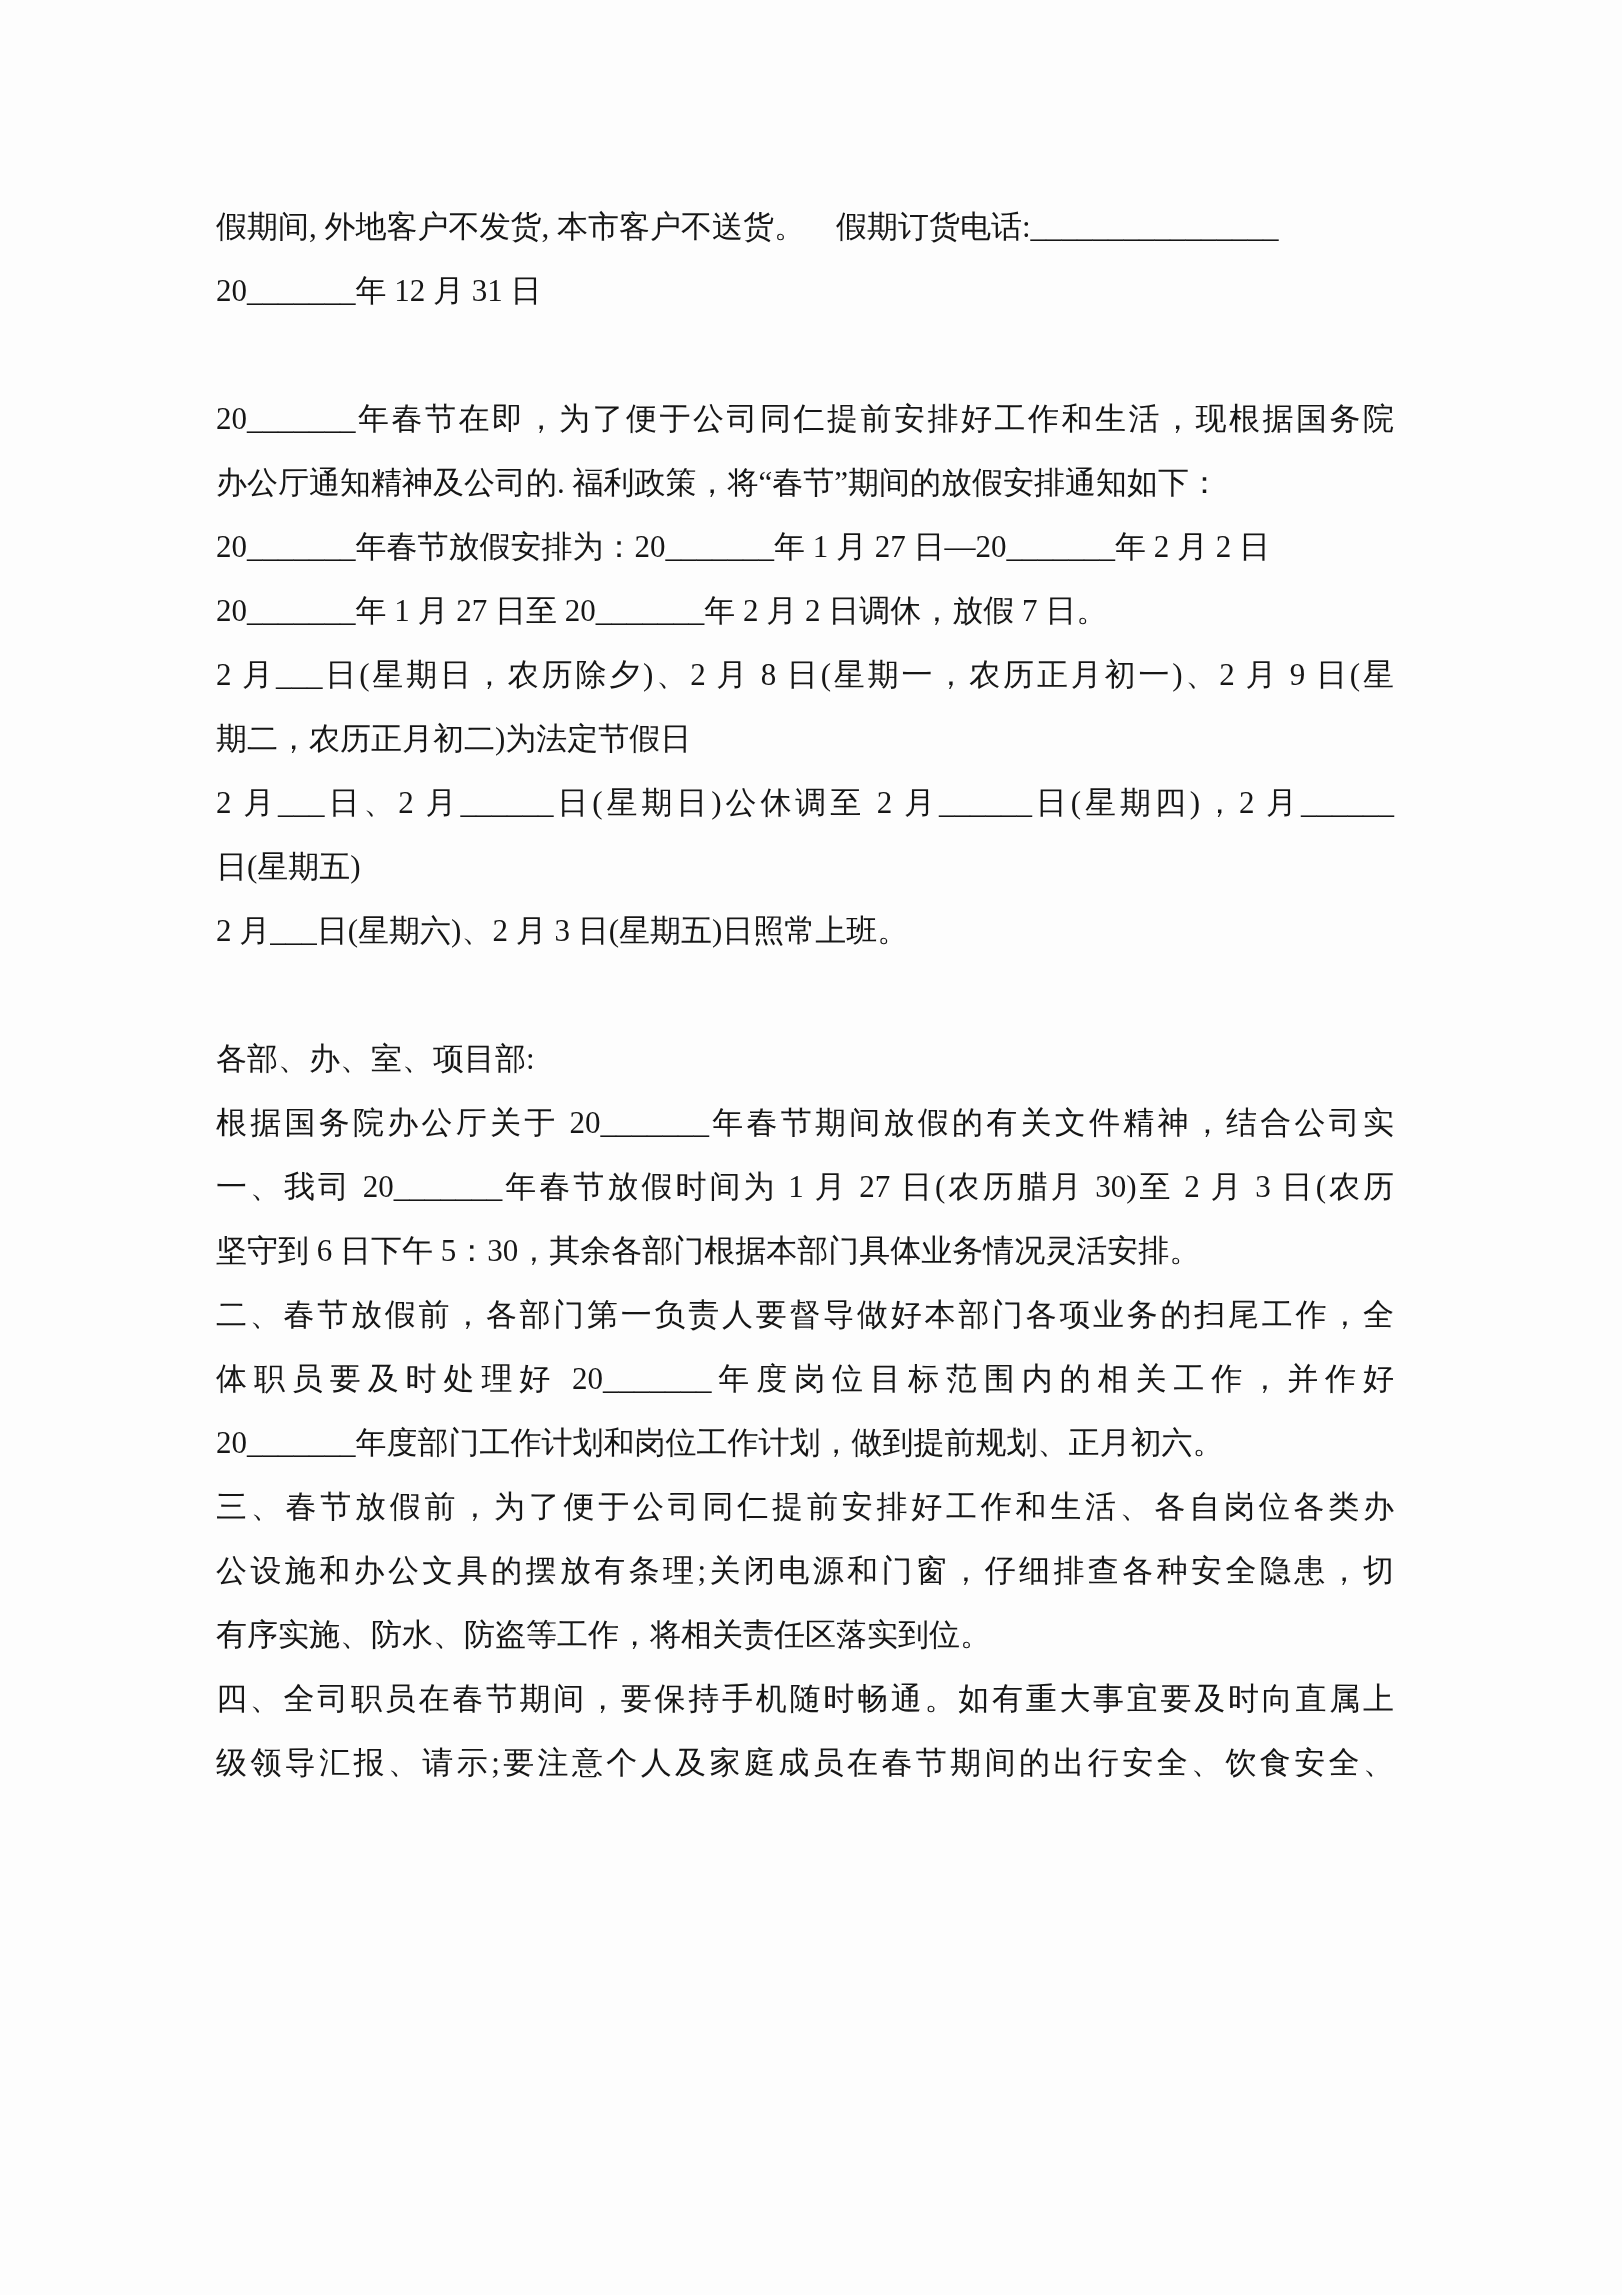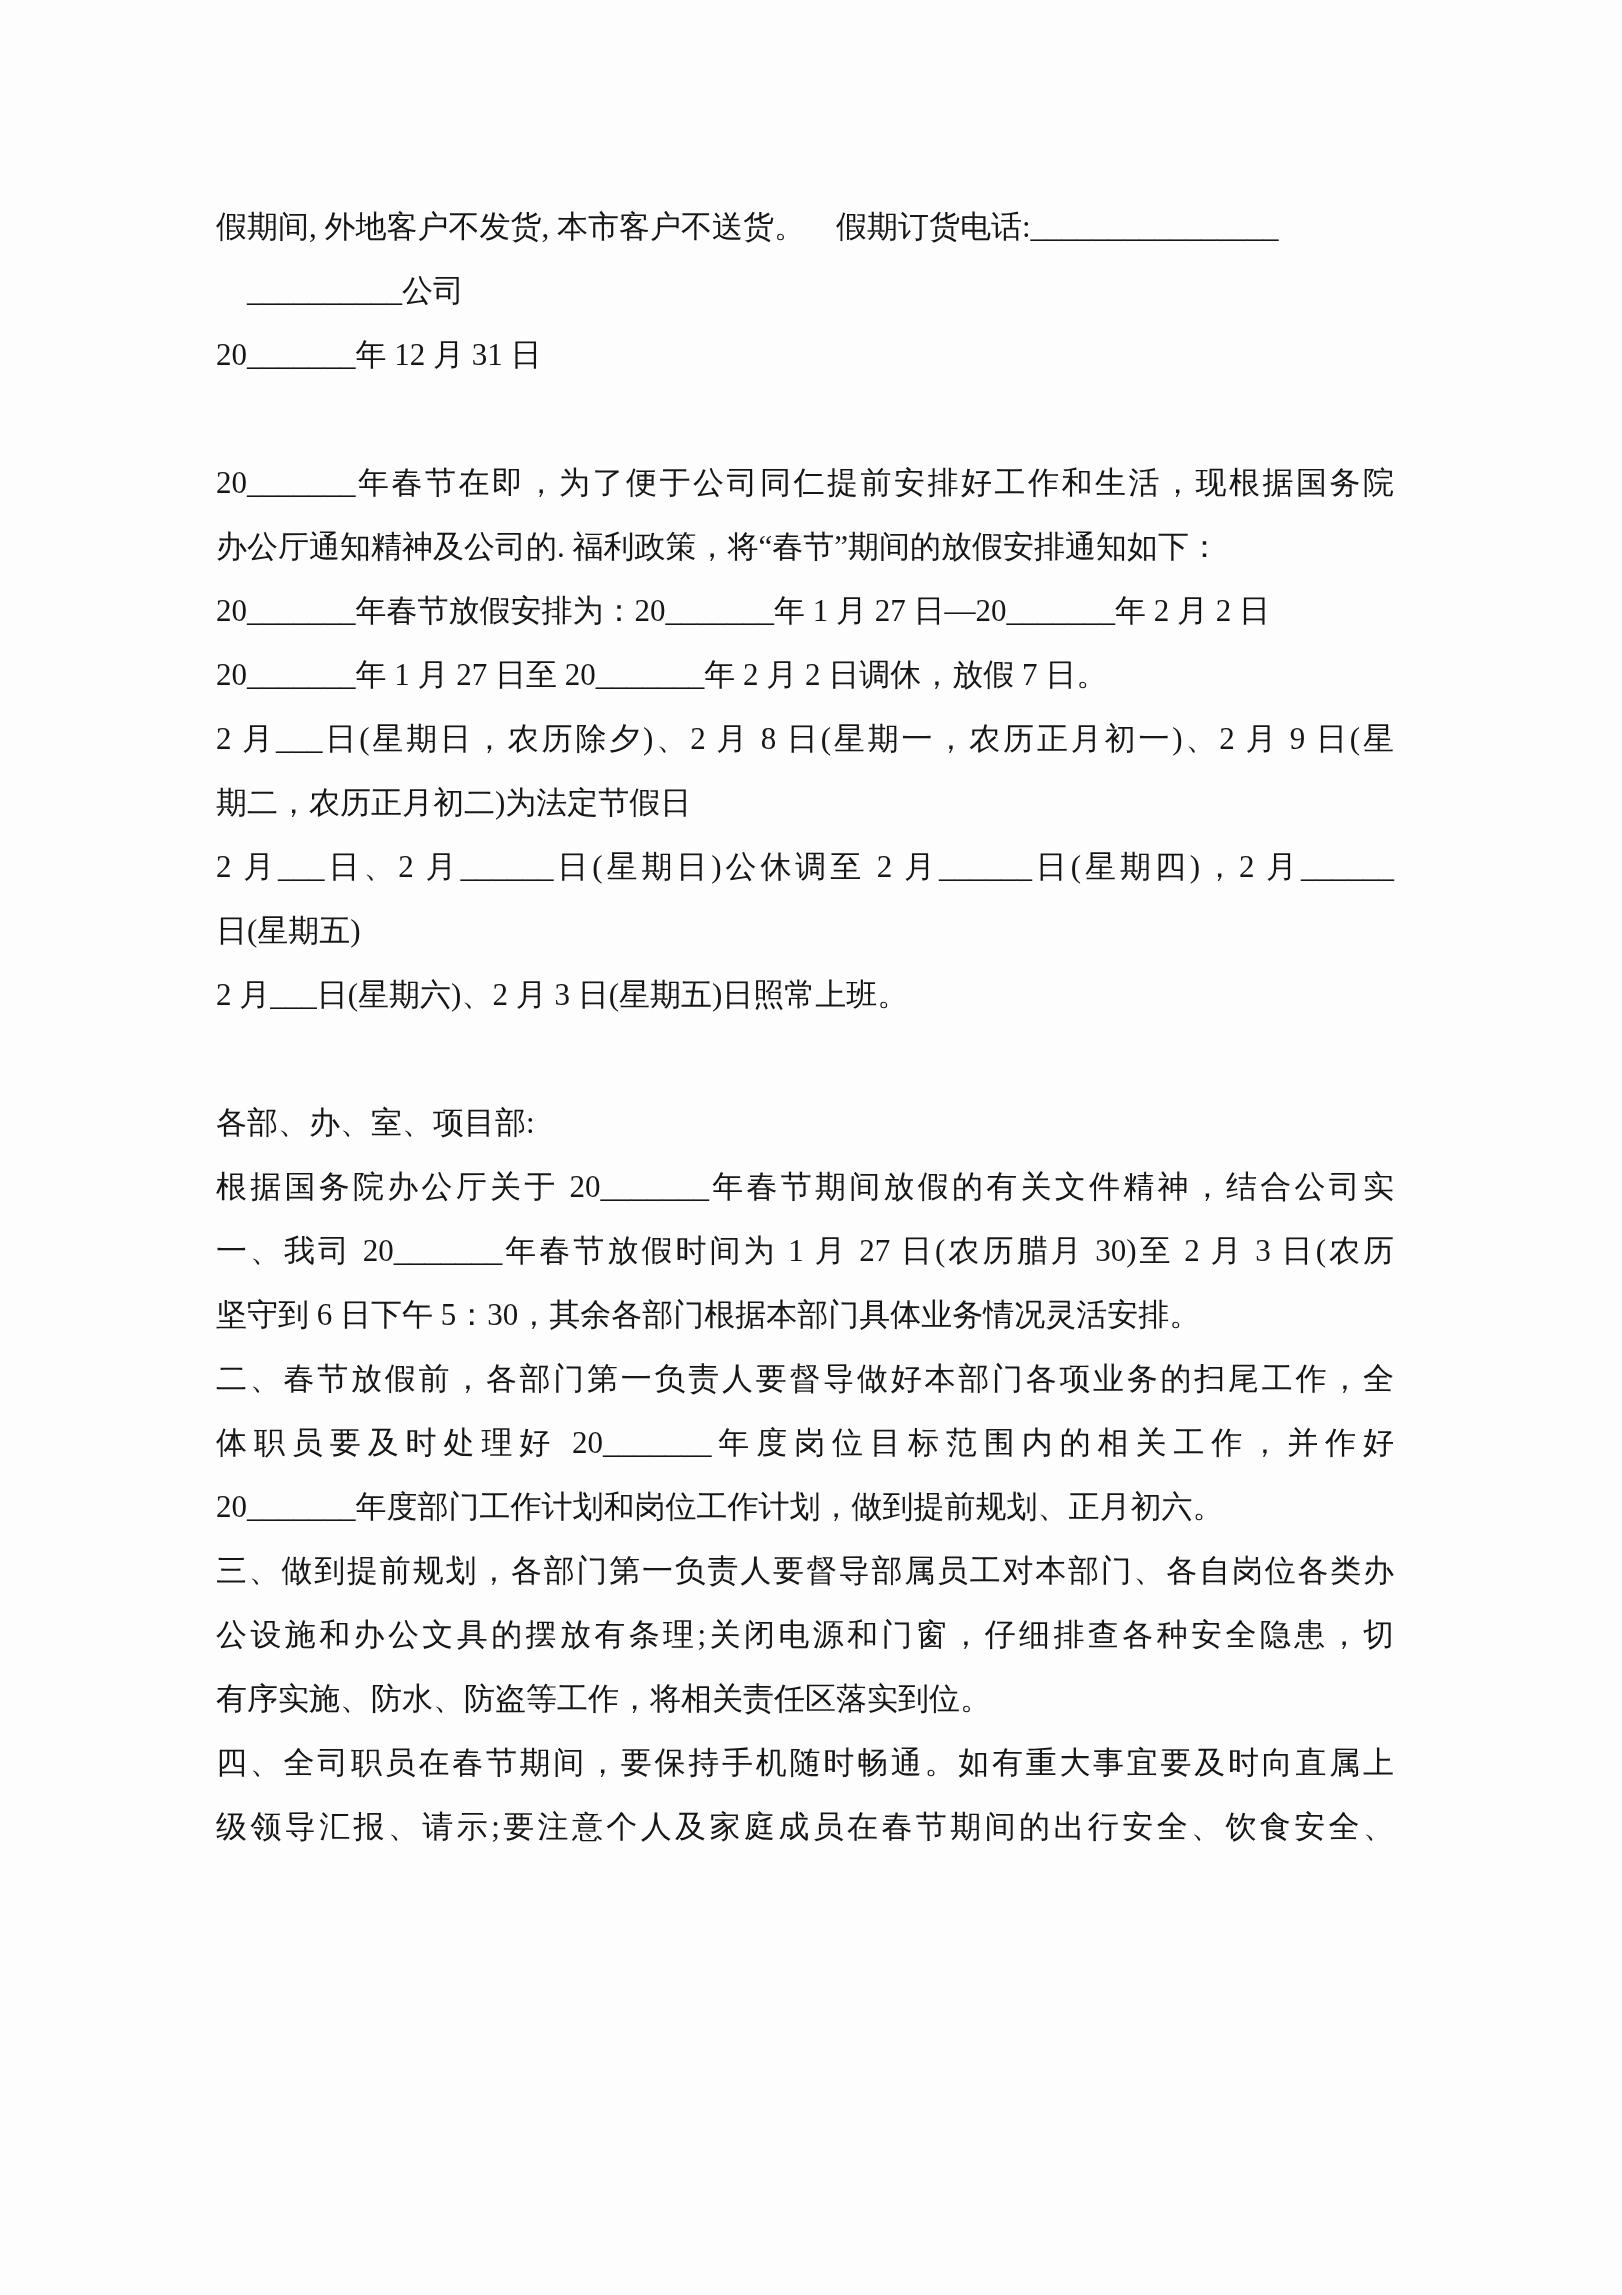--- a/index.html
+++ b/index.html
@@ -34,39 +34,38 @@
   p.line.full {
     text-align: justify;
     text-align-last: justify;
   }
 </style>
 </head>
 <body>
 
 <main class="page">
   <p class="line">假期间, 外地客户不发货, 本市客户不送货。　假期订货电话:________________</p>
-  <p class="line">　__________公司</p>
   <p class="line">20_______年 12 月 31 日</p>
   <p class="line blank"></p>
   <p class="line full">20_______年春节在即，为了便于公司同仁提前安排好工作和生活，现根据国务院</p>
   <p class="line">办公厅通知精神及公司的. 福利政策，将“春节”期间的放假安排通知如下：</p>
   <p class="line">20_______年春节放假安排为：20_______年 1 月 27 日—20_______年 2 月 2 日</p>
   <p class="line">20_______年 1 月 27 日至 20_______年 2 月 2 日调休，放假 7 日。</p>
   <p class="line full">2 月___日(星期日，农历除夕)、2 月 8 日(星期一，农历正月初一)、2 月 9 日(星</p>
   <p class="line">期二，农历正月初二)为法定节假日</p>
   <p class="line full">2 月___日、2 月______日(星期日)公休调至 2 月______日(星期四)，2 月______</p>
   <p class="line">日(星期五)</p>
   <p class="line">2 月___日(星期六)、2 月 3 日(星期五)日照常上班。</p>
   <p class="line blank"></p>
   <p class="line">各部、办、室、项目部:</p>
   <p class="line full">根据国务院办公厅关于 20_______年春节期间放假的有关文件精神，结合公司实</p>
   <p class="line full">一、我司 20_______年春节放假时间为 1 月 27 日(农历腊月 30)至 2 月 3 日(农历</p>
   <p class="line">坚守到 6 日下午 5：30，其余各部门根据本部门具体业务情况灵活安排。</p>
   <p class="line full">二、春节放假前，各部门第一负责人要督导做好本部门各项业务的扫尾工作，全</p>
   <p class="line full">体职员要及时处理好 20_______年度岗位目标范围内的相关工作，并作好</p>
   <p class="line">20_______年度部门工作计划和岗位工作计划，做到提前规划、正月初六。</p>
-  <p class="line full">三、做到提前规划，各部门第一负责人要督导部属员工对本部门、各自岗位各类办</p>
+  <p class="line full">三、春节放假前，为了便于公司同仁提前安排好工作和生活、各自岗位各类办</p>
   <p class="line full">公设施和办公文具的摆放有条理;关闭电源和门窗，仔细排查各种安全隐患，切</p>
   <p class="line">有序实施、防水、防盗等工作，将相关责任区落实到位。</p>
   <p class="line full">四、全司职员在春节期间，要保持手机随时畅通。如有重大事宜要及时向直属上</p>
   <p class="line full">级领导汇报、请示;要注意个人及家庭成员在春节期间的出行安全、饮食安全、</p>
 </main>
 
 
 </body></html>

